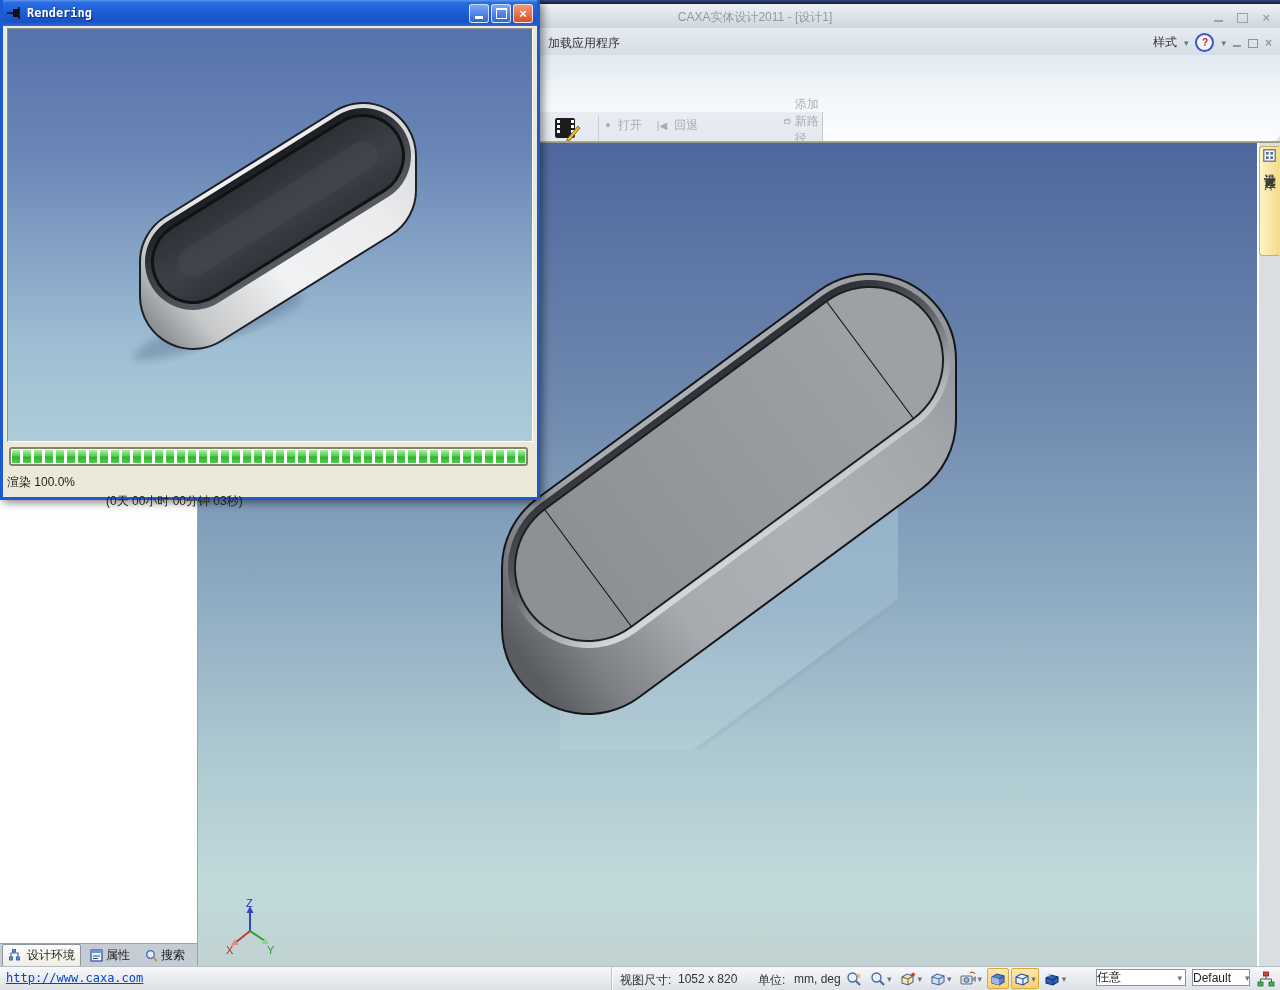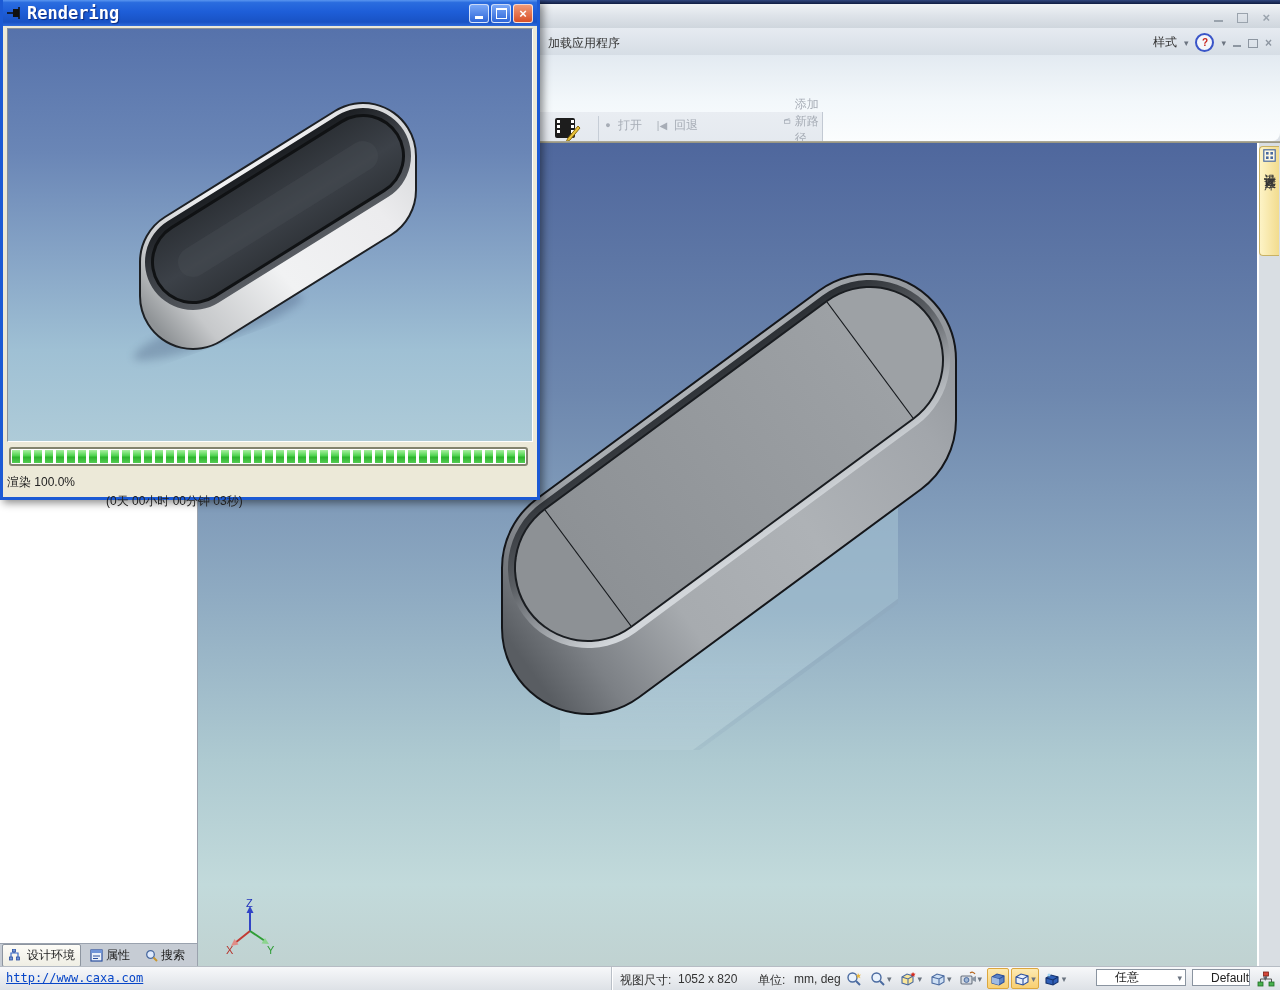--- a/index.html
+++ b/index.html
@@ -75,31 +75,31 @@
   .sb-link{position:absolute;left:6px;top:4px;color:#0645c8;text-decoration:underline;
            font-family:"DejaVu Sans Mono",monospace;font-size:12px;}
   .sb-sep{position:absolute;left:611px;top:0;width:1px;height:100%;background:#b9bfc7;
           border-right:1px solid #fff;}
   .sb-text{position:absolute;top:5px;color:#333;}
   .sb-icons{position:absolute;left:843px;top:1px;display:flex;align-items:center;gap:2px;height:21px;}
   .sb-icon{display:flex;align-items:center;justify-content:center;gap:1px;height:19px;
            padding:0 2px;border:1px solid transparent;border-radius:2px;}
   .sb-icon.hl{background:linear-gradient(180deg,#fdeab2,#f8cf72);border-color:#dca73e;}
   .combo{position:absolute;top:2px;height:17px;background:#fff;border:1px solid #8a94a0;
-         display:flex;align-items:center;box-sizing:border-box;padding-left:18px;color:#222;gap:11px;}
+         display:flex;align-items:center;box-sizing:border-box;padding-left:0;color:#222;gap:11px;}
   .combo .dd{margin-left:auto;padding:0 3px;}
   
   .dialog{position:absolute;left:0;top:0;width:540px;height:500px;z-index:20;
           box-sizing:border-box;border:3px solid #1c5ad4;border-top:none;
           background:#ece9d8;box-shadow:3px 3px 8px rgba(0,0,0,.45);}
   .dlg-title{height:26px;background:linear-gradient(180deg,#5a96f0 0%,#2a6cdf 10%,
              #1e5ed8 45%,#1952c4 85%,#2f6bdc 100%);display:flex;align-items:center;
              gap:5px;padding:0 4px;}
   .dlg-title-text{color:#fff;font-family:"DejaVu Sans Mono",monospace;font-weight:bold;
-                  font-size:17px;text-shadow:1px 1px 1px #0a2a80;}
+                  font-size:12px;text-shadow:1px 1px 1px #0a2a80;}
   .dlg-btns{margin-left:auto;display:flex;gap:2px;}
   .xpbtn{width:20px;height:19px;border-radius:3px;border:1px solid rgba(255,255,255,.75);
          display:flex;align-items:center;justify-content:center;box-sizing:border-box;}
   .xpbtn.blue{background:linear-gradient(180deg,#7aa8f8,#2e66d8);}
   .xpbtn.red{background:linear-gradient(180deg,#f09a78,#d85028);}
   .xg-min{width:8px;height:3px;background:#fff;margin-top:8px;}
   .xg-max{width:9px;height:8px;border:1px solid #fff;border-top-width:2px;}
   .xg-close{color:#fff;font-weight:bold;font-size:13px;line-height:13px;}
   .dlg-client{position:relative;height:468px;}
   .dlg-image{position:absolute;left:4px;top:2px;width:524px;height:412px;
@@ -117,20 +117,21 @@
   .dlg-status-elapsed{position:absolute;left:103px;top:448px;color:#222;margin-top:19px;}
 </style>
 </head>
 <body>
 
 <div id="app">
 
   <div class="top-edge"></div>
 
   <div class="titlebar">
+    <span class="title-text">CAXA实体设计2011 - [设计1]</span>
     <div class="winbtns">
       <div class="g-min"></div>
       <div class="g-restore"></div>
       <span class="g-close">×</span>
     </div>
   </div>
 
   <div class="tabrow">
     <span class="apptab">加载应用程序</span>
     <div class="tabrow-right">

